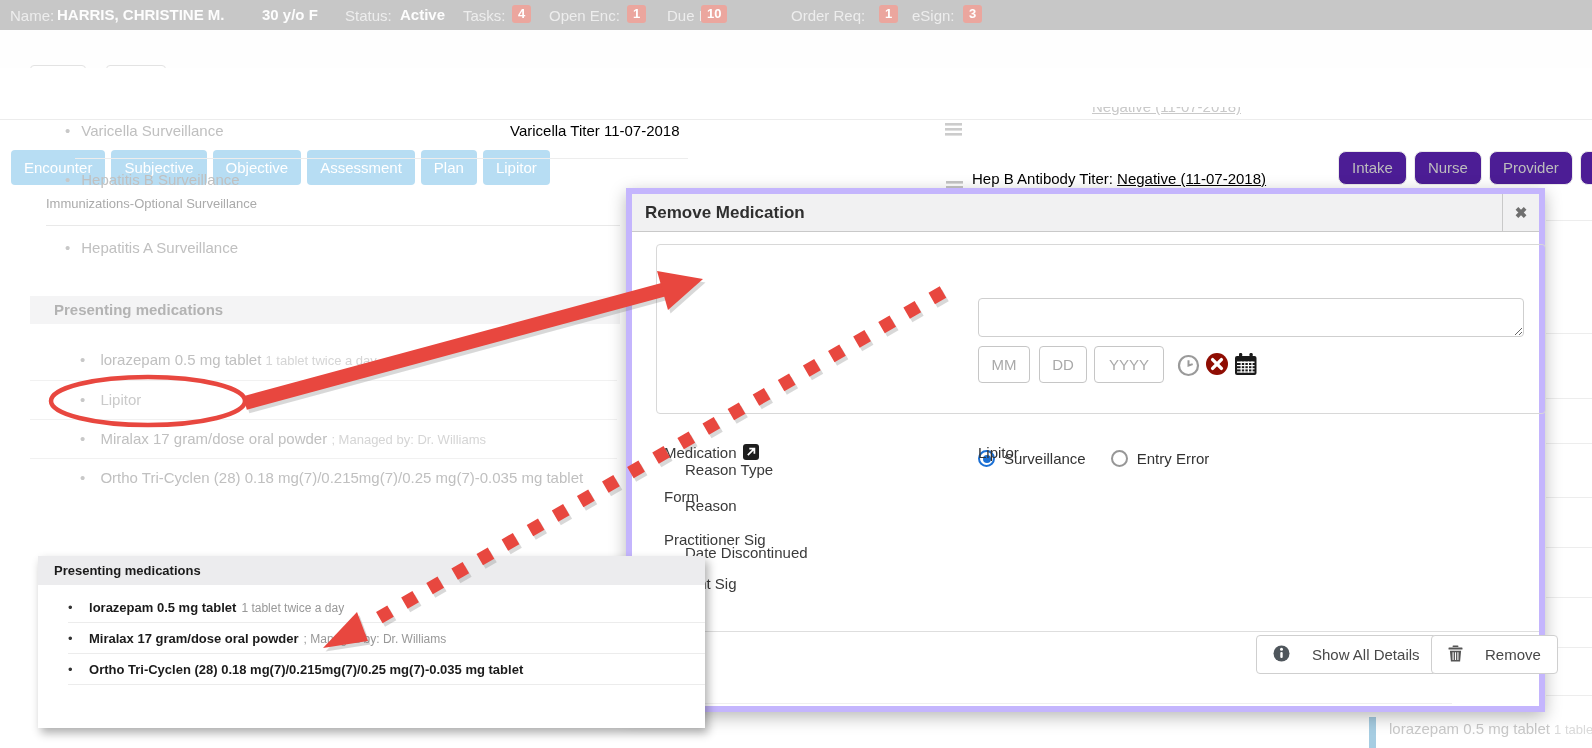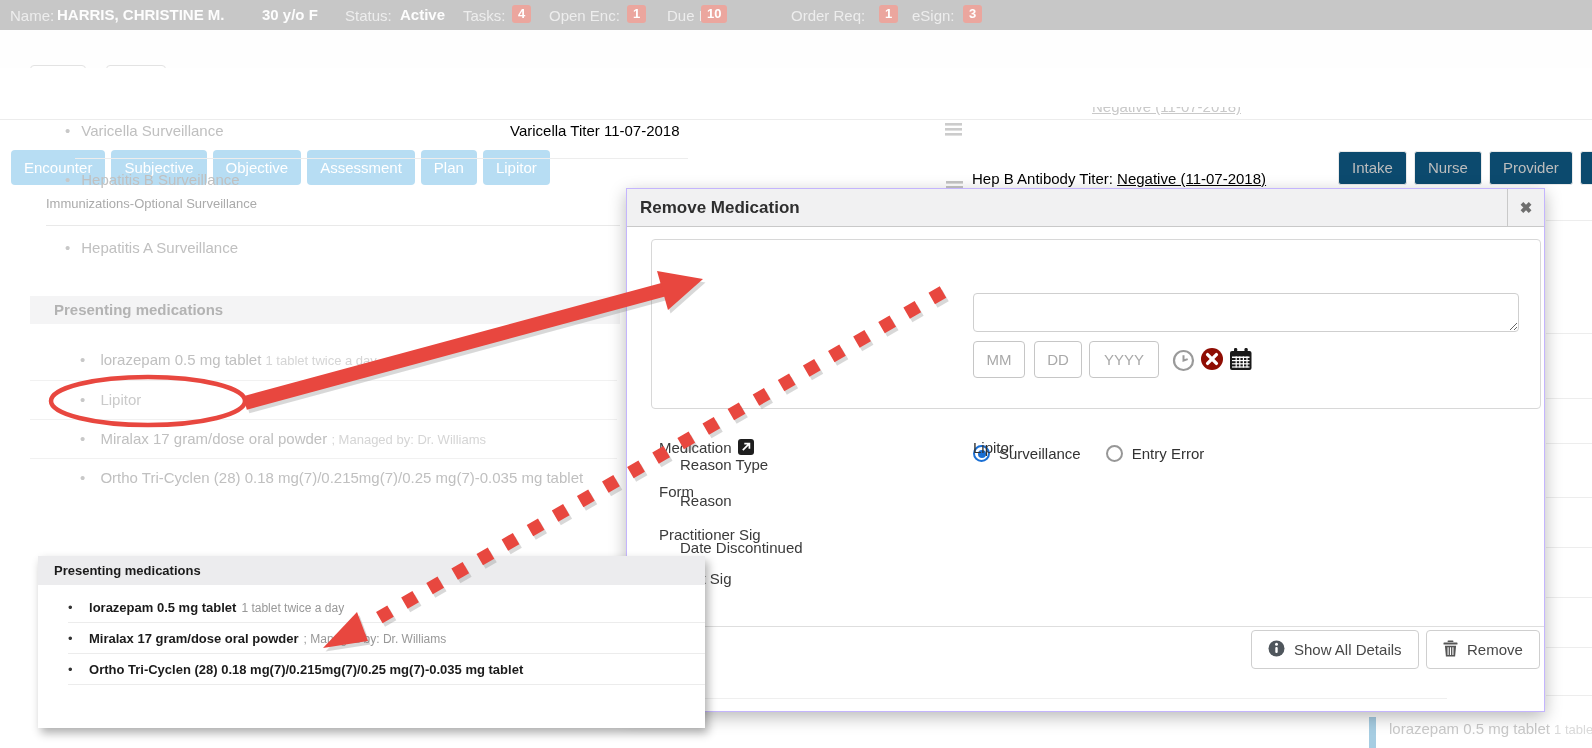--- a/index.html
+++ b/index.html
@@ -18,61 +18,61 @@
   .ebtn { position:absolute; top:35px; height:28px; line-height:26px; padding:0 13px; border:1px solid #e3e3e3;
           border-radius:4px; color:#b5b5b5; font-size:15px; background:#fff; }
   .elabel { position:absolute; top:41px; color:#b2b2b2; font-size:16px; white-space:nowrap; }
   .evalue { position:absolute; top:41px; color:#979797; font-size:16px; white-space:nowrap; }
 
   .tabbar { position:absolute; left:0; top:68px; width:1592px; height:52px; background:#fff; border-bottom:1px solid #ececec; }
   .tabs-left { position:absolute; left:11px; top:82px; display:flex; gap:6px; }
   .tab-blue { height:35px; line-height:35px; padding:0 13px; background:#b7ddf3; color:#fff; font-size:15px;
               border-radius:4px; white-space:nowrap; }
   .tabs-right { position:absolute; left:1338px; top:83px; display:flex; gap:7px; }
-  .tab-ghost { height:34px; line-height:32px; padding:0 13px; background:#0c4a6e; border:1px solid #eaeaea;
-               color:#bdbdbd; font-size:15px; border-radius:3px; white-space:nowrap; }
+  .tab-ghost { height:34px; line-height:32px; padding:0 13px; background:#4c1d95; border:1px solid #eaeaea;
+               color:#bdbdbd; font-size:15px; border-radius:8px; white-space:nowrap; }
 
   .hline { position:absolute; height:1px; background:#ededed; }
   .bullet-item { position:absolute; color:#c0c0c0; font-size:15px; white-space:nowrap; }
   .bullet-item::before { content:"•"; color:#c8c8c8; margin-right:11px; }
   .bg-detail { position:absolute; color:#000000; font-size:15px; white-space:nowrap; }
   .bg-sub { color:#d5d5d5; font-size:13px; }
   .bg-heading { position:absolute; color:#ababab; font-size:13px; font-weight:400; white-space:nowrap; }
   .bg-barhead { position:absolute; background:#f4f4f5; height:28px; line-height:28px; color:#b3b3b3;
                 font-size:15px; font-weight:700; padding-left:24px; }
   .bg-link { text-decoration:underline; }
   .clipwrap { position:absolute; height:13px; overflow:hidden; }
   .clipwrap span { display:block; margin-top:-9px; color:#c9c9c9; font-size:15px; text-decoration:underline; white-space:nowrap; }
   .listicon { position:absolute; }
   .peek-bar { position:absolute; width:7px; background:#a6cde2; }
 
   
   .modal { position:absolute; left:626px; top:188px; width:919px; height:524px; background:#fff;
-           border:1px solid #c4b5fd; box-shadow:0 5px 16px rgba(0,0,0,0.28); z-index:10; }
+           border:6px solid #c4b5fd; box-shadow:0 5px 16px rgba(0,0,0,0.28); z-index:10; }
   .modal-header { position:absolute; left:0; top:0; right:0; height:38px; background:#f1f1f2; border-bottom:1px solid #c9c9c9; }
   .modal-title { position:absolute; left:13px; top:0; line-height:37px; font-size:17px; font-weight:700; color:#2f2f2f; }
   .modal-close { position:absolute; right:0; top:0; width:37px; height:37px; border-left:1px solid #c9c9c9;
                  background:#f1f1f2; color:#6f6f6f; font-size:15px; font-weight:700; text-align:center; line-height:37px; cursor:pointer; }
   .fieldset { position:absolute; left:24px; top:50px; width:890px; height:170px; border:1px solid #d8d8d8; border-radius:4px; }
   .m-label { position:absolute; font-size:15px; color:#3a3a3a; white-space:nowrap; }
   .radio-row { position:absolute; left:346px; top:256px; display:flex; align-items:center; gap:9px; }
   .radio { width:17px; height:17px; border:2px solid #979797; border-radius:50%; background:#fff; display:inline-block; position:relative; }
   .radio.on { border-color:#1a6fd4; }
   .radio.on::after { content:""; position:absolute; left:2.5px; top:2.5px; right:2.5px; bottom:2.5px; background:#1a6fd4; border-radius:50%; }
   .radio-label { font-size:15px; color:#333; margin-right:16px; }
   .reason-ta { position:absolute; left:346px; top:104px; width:546px; height:39px; border:1px solid #cfcfcf;
                border-radius:4px; resize:vertical; font-family:"Liberation Sans",sans-serif; font-size:14px; color:#333; padding:6px 8px; }
   .dinput { position:absolute; height:37px; border:1px solid #c6c6c6; border-radius:4px; text-align:center;
             font-size:15px; color:#555; font-family:"Liberation Sans",sans-serif; }
   .dinput::placeholder { color:#a9a9a9; }
   .icon-btn { position:absolute; width:26px; height:26px; display:flex; align-items:center; justify-content:center; cursor:pointer; }
   .m-value { position:absolute; font-size:15px; color:#333; white-space:nowrap; }
   .footer-line { position:absolute; left:0; top:437px; width:100%; height:1px; background:#dedede; }
   .artifact-line { position:absolute; left:0; top:509px; width:820px; height:1px; background:#efefef; }
-  .m-btn { position:absolute; top:441px; height:39px; display:inline-flex; align-items:center; gap:9px;
+  .m-btn { position:absolute; top:441px; height:39px; display:inline-flex; align-items:center; gap:22px;
            border:1px solid #cfcfcf; border-radius:4px; background:#fff; color:#484848; font-size:15px;
            padding:0 16px; cursor:pointer; white-space:nowrap; }
   .popout { display:inline-block; vertical-align:-2px; margin-left:6px; }
 
   
   .result-box { position:absolute; left:38px; top:556px; width:667px; height:172px; background:#fff;
                 box-shadow:3px 5px 9px rgba(0,0,0,0.32); z-index:20; }
   .rb-header { height:29px; background:#ececee; line-height:29px; padding-left:16px; font-size:13px; font-weight:700; color:#1b1b1b; }
   .rb-list { padding:7px 0 0 30px; }
   .rb-row { height:31px; line-height:30px; border-bottom:1px solid #ececec; white-space:nowrap; overflow:hidden; }

